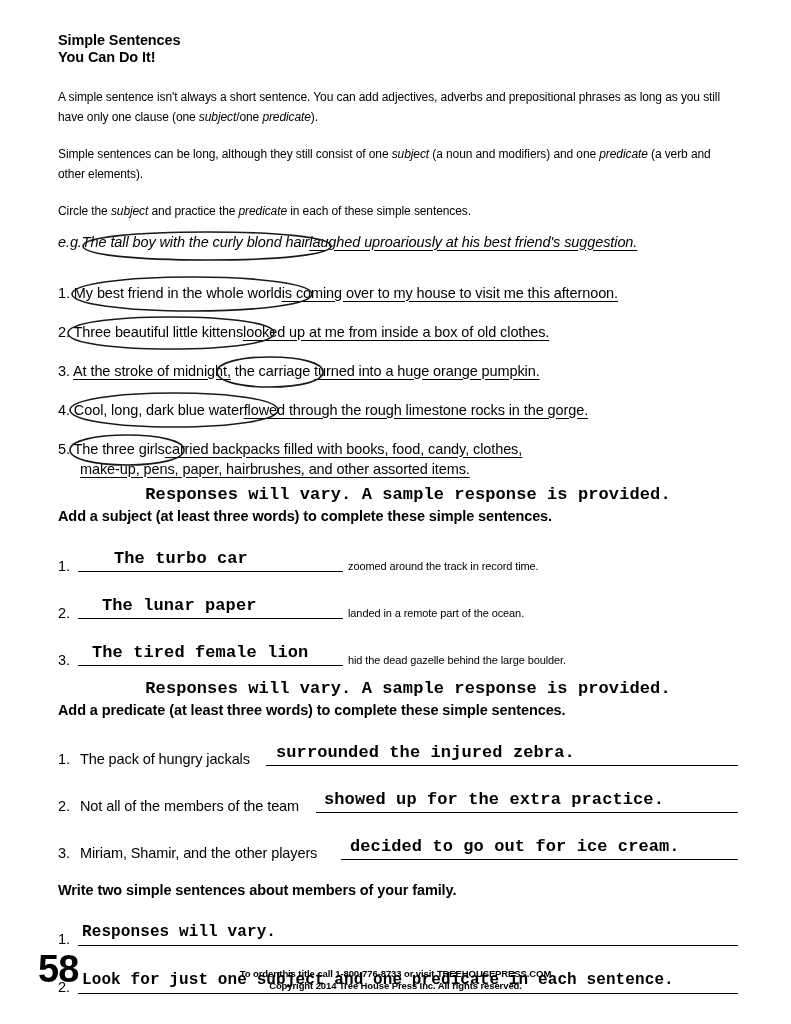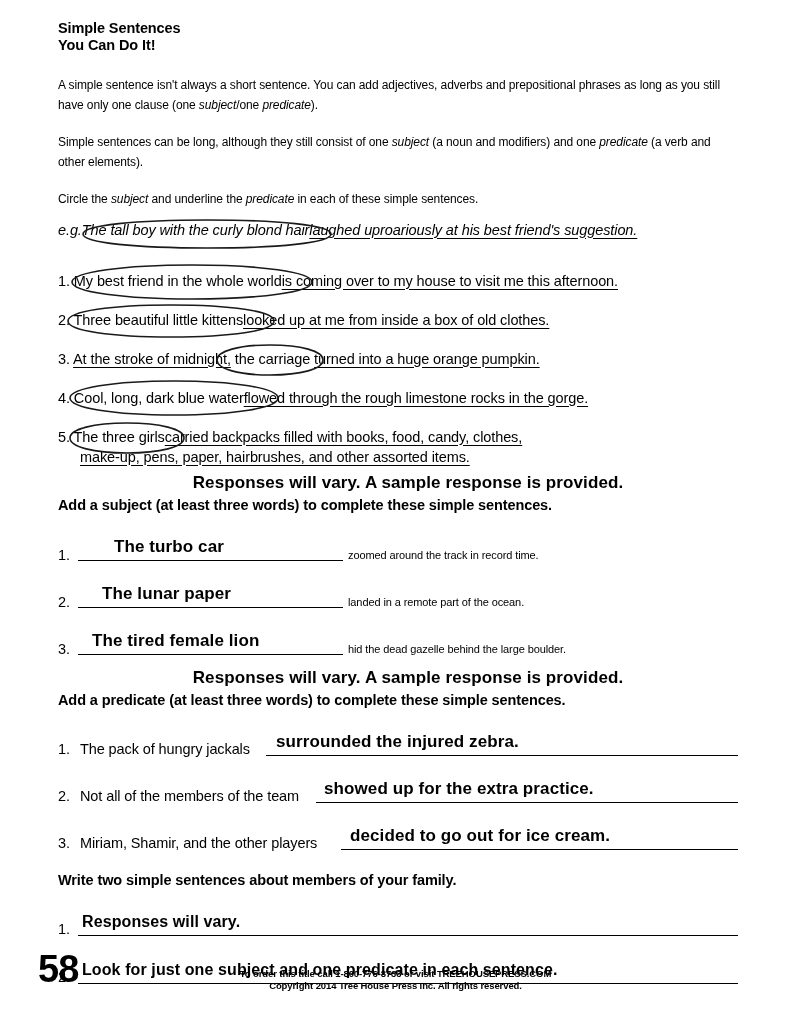--- a/index.html
+++ b/index.html
@@ -12,21 +12,21 @@
     width: 791px;
     height: 1024px;
     background: #ffffff;
     font-family: "Liberation Sans", sans-serif;
     color: #000000;
     overflow: hidden;
   }
   .sheet {
     position: absolute;
     left: 58px;
-    top: 20px;
+    top: 32px;
     width: 680px;
   }
 
   
   .title-block { margin-bottom: 22px; }
   .title-line {
     font-size: 14.5px;
     font-weight: bold;
     line-height: 17px;
     letter-spacing: -0.1px;
@@ -79,21 +79,21 @@
   }
   .ellipse svg { display: block; overflow: visible; }
   .ellipse ellipse, .ellipse path {
     fill: none;
     stroke: #1a1a1a;
     stroke-width: 1.6;
   }
 
   
   .hand {
-    font-family: Liberation Sans, sans-serif;
+    font-family: Liberation Mono, monospace;
     font-weight: bold;
     letter-spacing: 0.1px;
   }
   .note-line {
     text-align: center;
     font-size: 17px;
     margin: 4px 0 2px 0;
     padding-left: 20px;
   }
 
@@ -229,21 +229,21 @@
 
     <div class="para">
       <span>A simple sentence isn't always a short sentence. You can add adjectives, adverbs and prepositional phrases as long as you still have only one clause (one </span><i>subject</i><span>/one </span><i>predicate</i><span>).</span>
     </div>
 
     <div class="para">
       <span>Simple sentences can be long, although they still consist of one </span><i>subject</i><span> (a noun and modifiers) and one </span><i>predicate</i><span> (a verb and other elements).</span>
     </div>
 
     <div class="para" style="margin-bottom:12px;">
-      <span>Circle the </span><i>subject</i><span> and underline the </span><i>predicate</i><span> in each of these simple sentences.</span>
+      <span>Circle the </span><i>subject</i><span> and practice the </span><i>predicate</i><span> in each of these simple sentences.</span>
     </div>
 
     <div class="eg-wrap">
       <span>e.g.</span><span>The tall boy with the curly blond hair</span><span class="u">laughed uproariously at his best friend's suggestion.</span>
       <span class="ellipse" style="left:23px; top:-4px;">
         <svg width="252" height="32" viewBox="0 0 252 32">
           <path d="M126 2 C196 2 250 7 250 16 C250 25 196 30 126 30 C56 30 2 25 2 16 C2 7 56 2 126 2 Z"></path>
         </svg>
       </span>
     </div>

